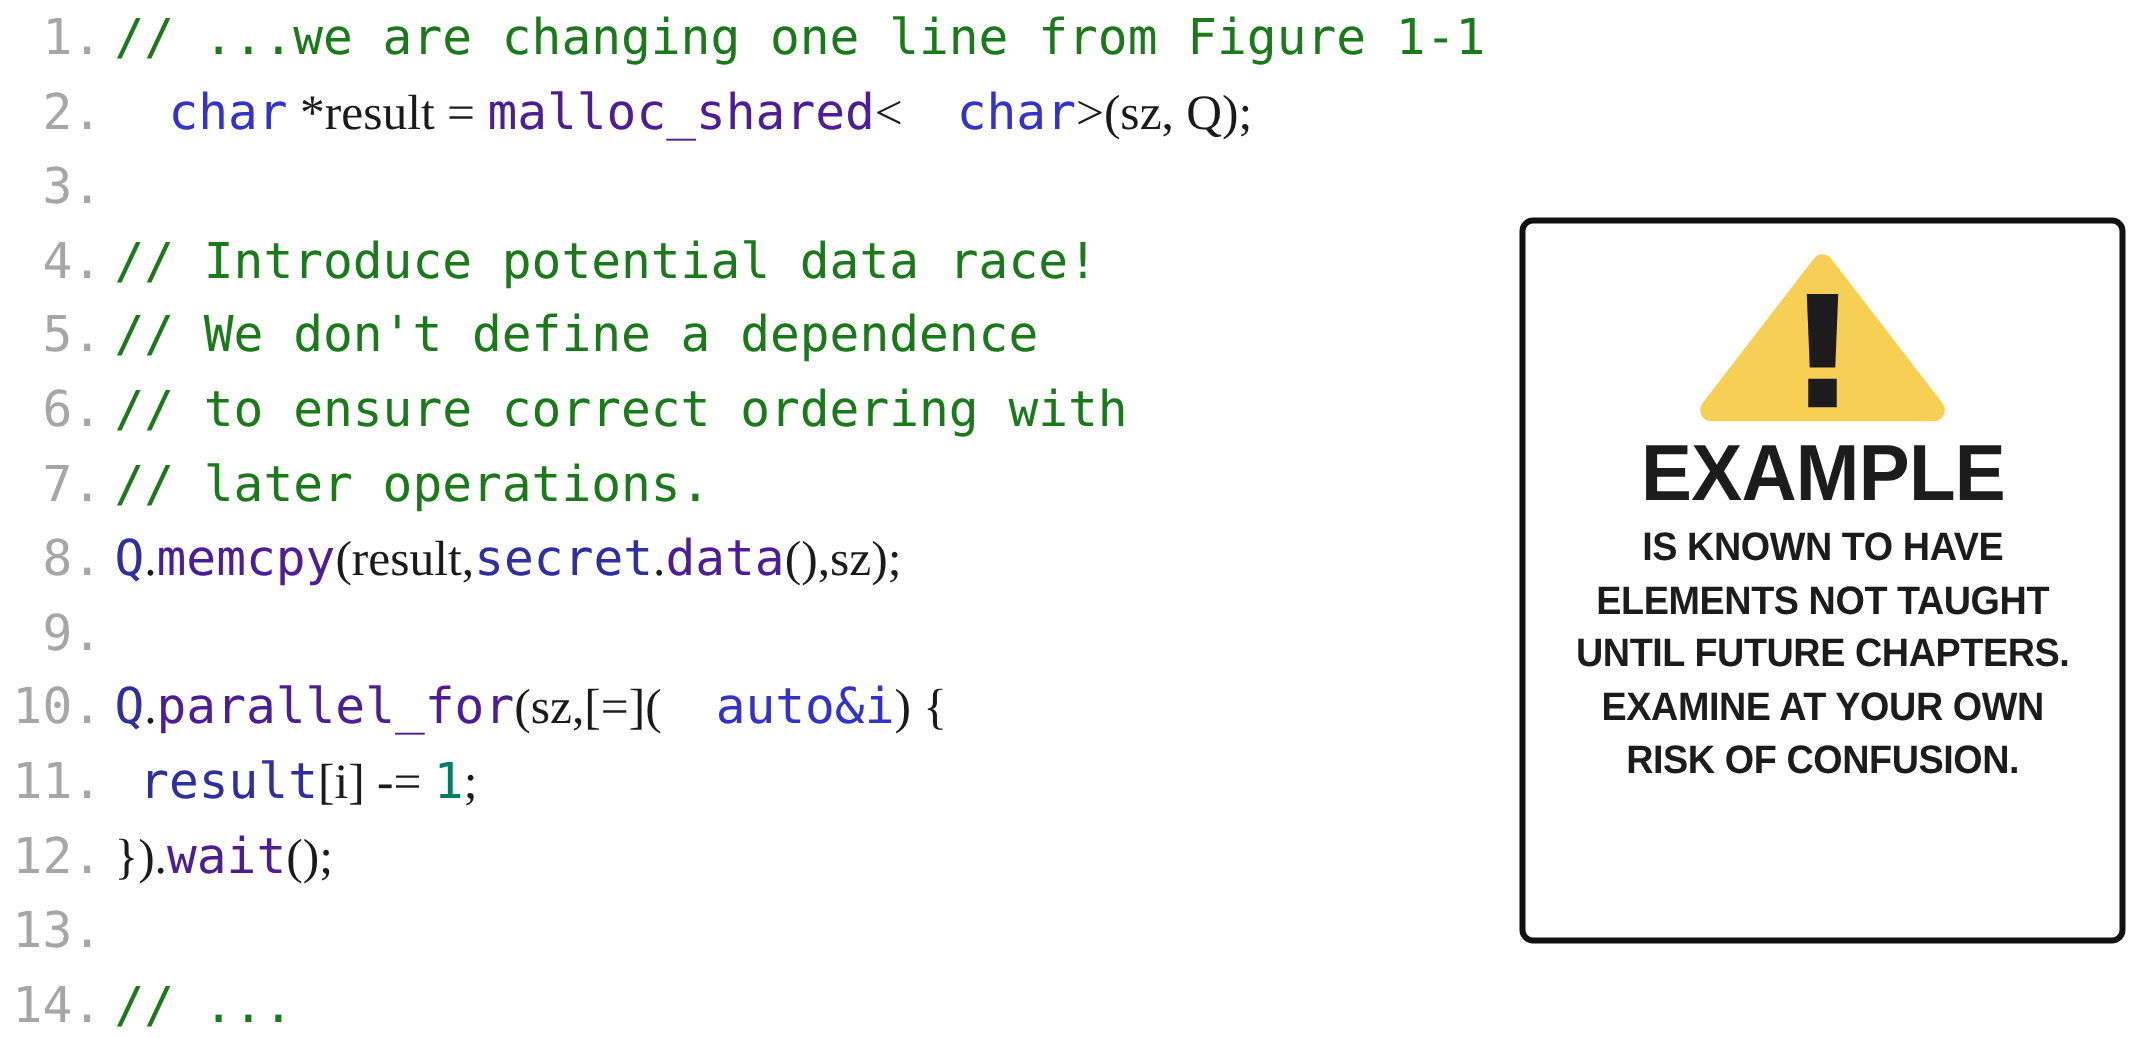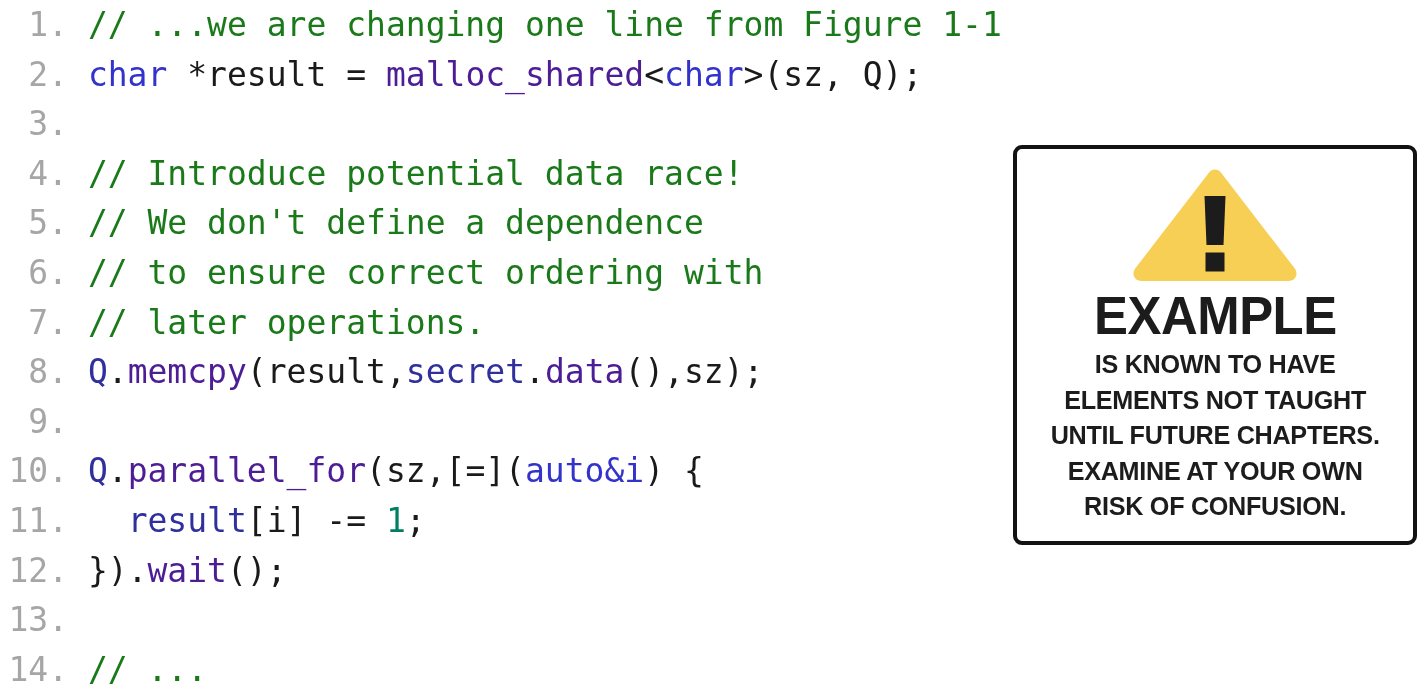--- a/index.html
+++ b/index.html
@@ -38,34 +38,34 @@
   .ln {
     display: inline-block;
     width: 68px;
     text-align: right;
     color: #a6a6a6;
     font-family: "DejaVu Sans Mono", "Liberation Mono", monospace;
   }
   .code-text { white-space: pre; }
 
   
-  .t-plain   { color: #1a1a1a; }
+  .t-plain   { color: #1a1a1a; font-family: Liberation Serif, serif; }
   .t-comment { color: #1a7a1a; }
-  .t-key     { color: #3333cc; }
+  .t-key     { color: #3333cc; margin-left: 36px; }
   .t-func    { color: #4c1d95; }
   .t-obj     { color: #2f2f9e; }
   .t-num     { color: #008062; }
 
   
   #example-card {
     position: absolute;
     left: 1013px;
     top: 145px;
     width: 404px;
-    height: 400px;
+    height: 484px;
     box-sizing: border-box;
     background: #ffffff;
     border: 4px solid #121212;
     border-radius: 9px;
     display: flex;
     flex-direction: column;
     align-items: center;
     justify-content: flex-start;
     padding-top: 20px;
   }

